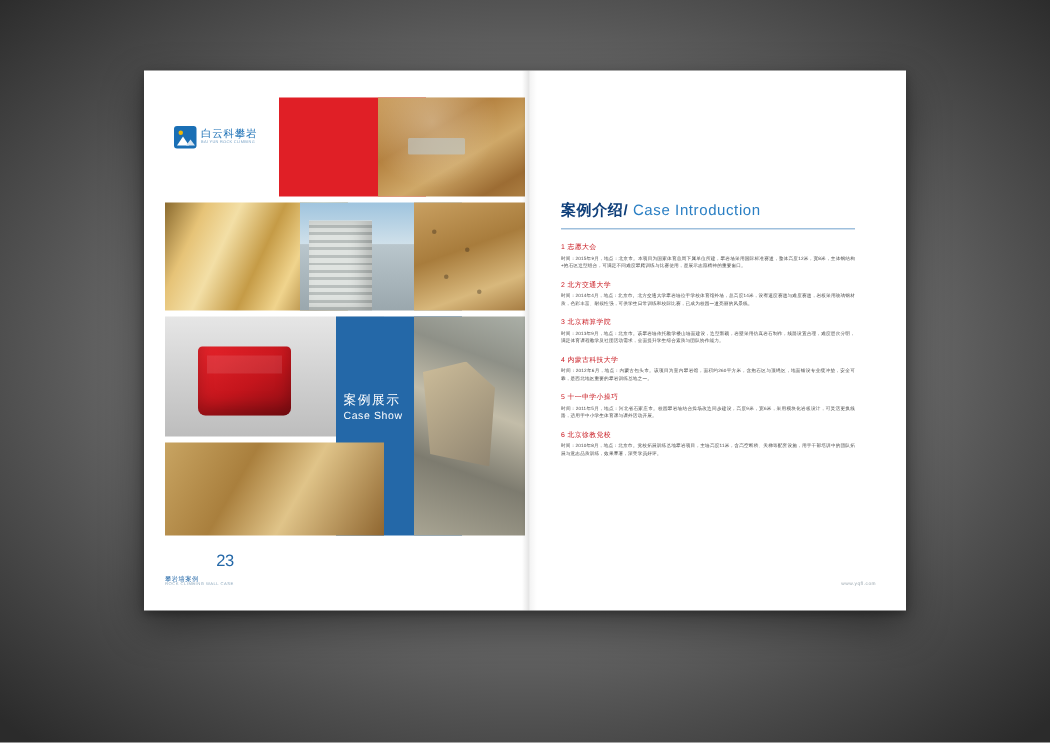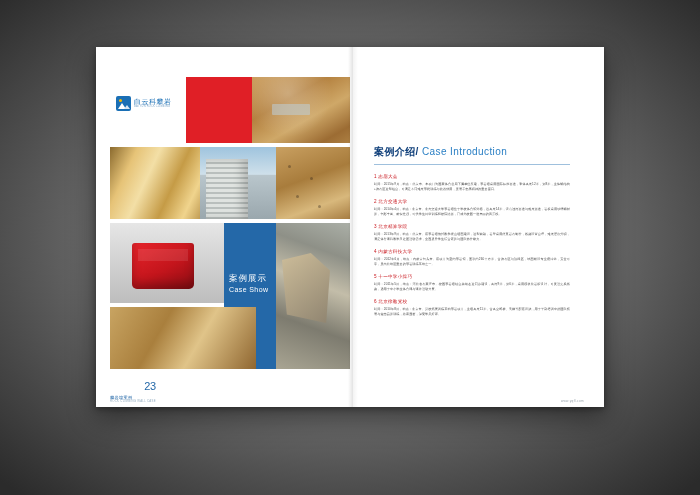--- a/index.html
+++ b/index.html
@@ -36,21 +36,21 @@
     left: 252px;
     top: 0;
     width: 10px;
     height: 100%;
     background: linear-gradient(to right, rgba(0,0,0,0.0), rgba(0,0,0,0.10) 45%, rgba(0,0,0,0.045) 55%, rgba(0,0,0,0.0));
     pointer-events: none;
   }
 
   .page {
     position: absolute;
-    top: 12px;
+    top: 0;
     height: 360px;
     overflow: hidden;
   }
   .page-left  { left: 0;     width: 254px; }
   .page-right { left: 254px; width: 254px; }
 
   
   .grid {
     position: absolute;
     left: 14px;

